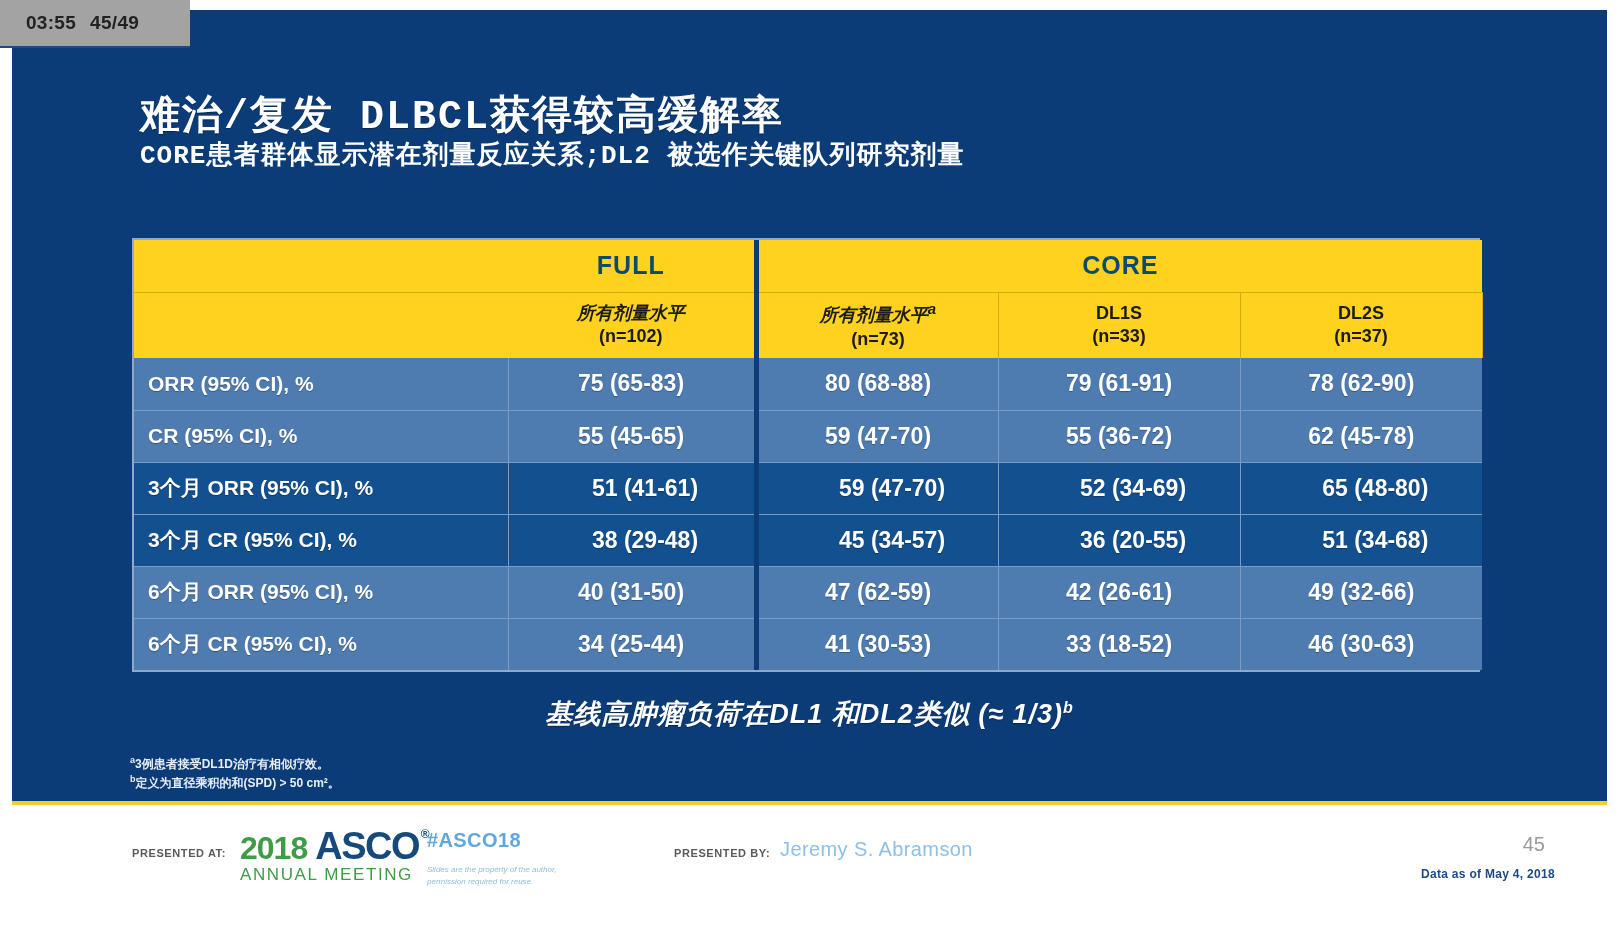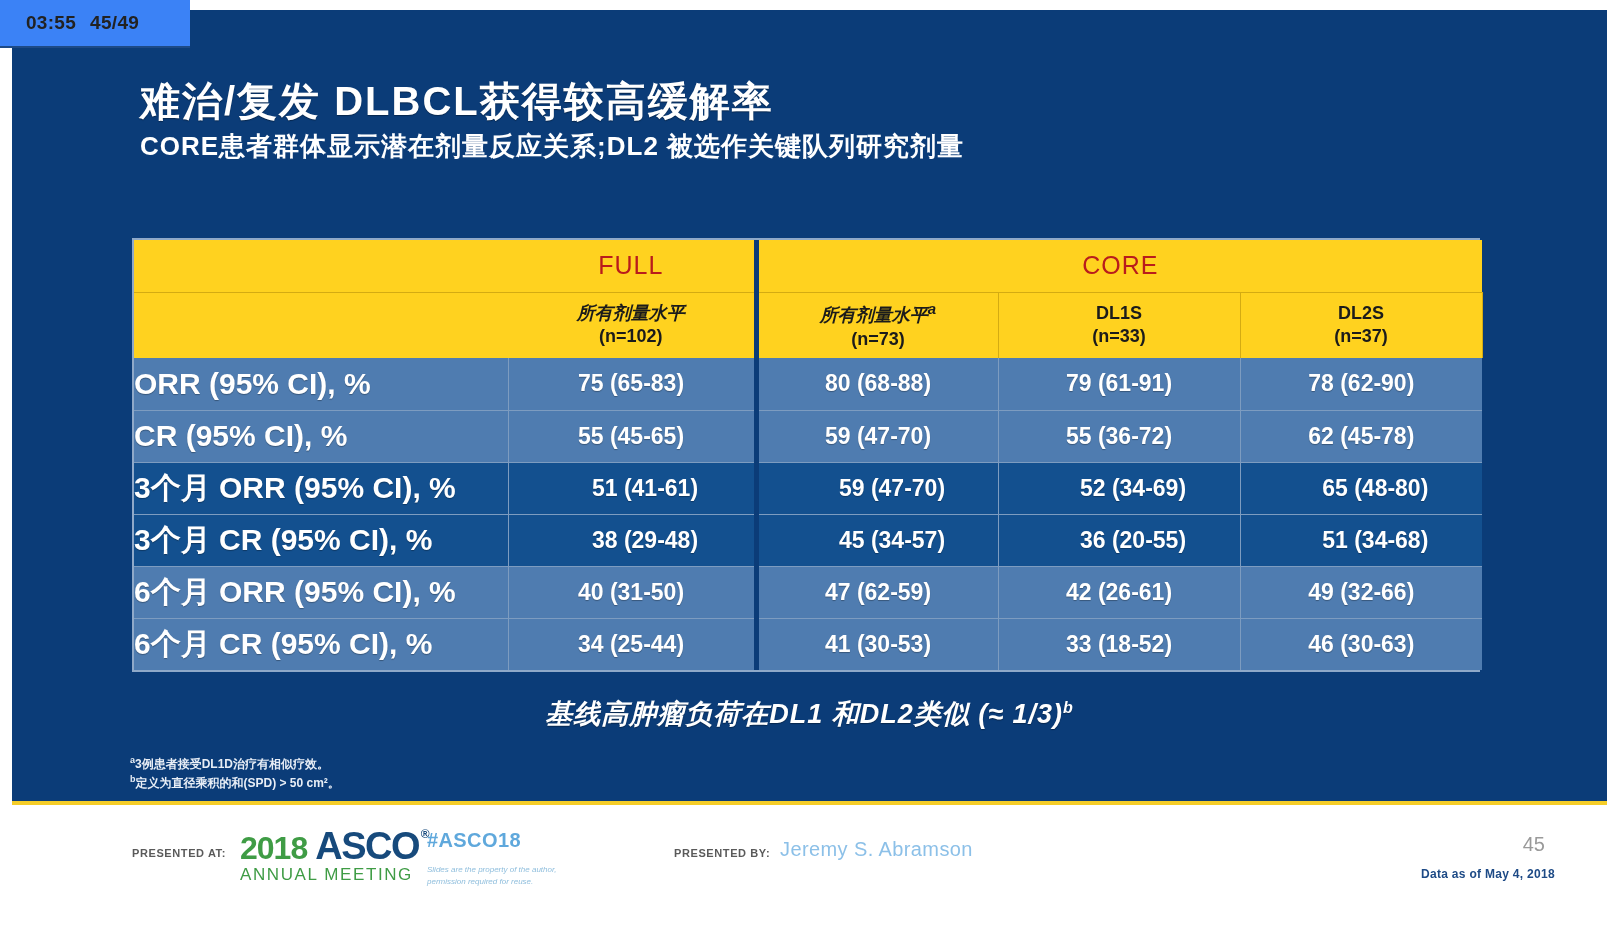--- a/index.html
+++ b/index.html
@@ -9,21 +9,21 @@
     background: #ffffff;
     font-family: "Liberation Sans", sans-serif;
     overflow: hidden;
   }
   #root { position: relative; width: 1619px; height: 935px; background: #ffffff; }
 
   
   .viewer-bar {
     position: absolute; left: 0; top: 0;
     width: 190px; height: 48px;
-    background: #3b82f6;
+    background: #a3a3a3;
     border-bottom: 2px solid #1d4a86;
     display: flex; align-items: center; gap: 14px;
     padding-left: 26px;
     z-index: 20;
   }
   .viewer-bar span {
     font-size: 19px; font-weight: bold; color: #222;
     letter-spacing: 0.3px;
   }
 
@@ -33,52 +33,52 @@
     width: 1595px; height: 795px;
     background: #0b3c78;
     overflow: hidden;
   }
   .slide-accent {
     position: absolute; left: 0; bottom: 0; width: 100%; height: 4px;
     background: #f5cd28;
   }
 
   
-  .title-block { position: absolute; left: 128px; top: 68px; width: 1350px; }
+  .title-block { position: absolute; left: 128px; top: 84px; width: 1350px; font-family: Liberation Mono, monospace; }
   .slide-title {
     font-size: 40px; font-weight: bold; color: #ffffff;
     letter-spacing: 2px; line-height: 1.18;
     text-shadow: 0 1px 1px rgba(0,0,0,.35);
     white-space: nowrap;
   }
   .slide-subtitle {
     font-size: 26px; font-weight: bold; color: #ffffff;
-    letter-spacing: 1px; margin-top: 6px; line-height: 1.2;
+    letter-spacing: 1px; margin-top: 0; line-height: 1.2;
     white-space: nowrap;
   }
 
   
   .table-wrap {
     position: absolute; left: 120px; top: 228px;
     width: 1348px;
     border: 2px solid #8fa9c9;
   }
   table.results { width: 100%; border-collapse: collapse; table-layout: fixed; }
   table.results col.c-label { width: 374px; }
   table.results col.c-full  { width: 248px; }
   table.results col.c-core  { width: 242px; }
 
   .results th, .results td {
     padding: 0; text-align: center; vertical-align: middle;
   }
 
   
   .hdr-group {
-    background: #ffd21f; color: #b91c1c;
-    font-size: 25px; font-weight: normal; letter-spacing: 1px;
+    background: #ffd21f; color: #0c4a6e;
+    font-size: 25px; font-weight: bold; letter-spacing: 1px;
     height: 52px;
     border-bottom: 1px solid #d4ab12;
   }
   .hdr-group.blank { background: #ffd21f; }
   .hdr-sub {
     background: #ffd21f; color: #1b1b1b;
     font-size: 18px; font-weight: bold; line-height: 1.3;
     height: 66px;
     border-right: 1px solid #d4ab12;
   }
@@ -91,21 +91,21 @@
   .results tbody td {
     height: 52px;
     font-size: 23px; font-weight: bold; color: #ffffff;
     border-bottom: 1px solid #7d9cc0;
     border-right: 1px solid #7d9cc0;
     text-shadow: 0 1px 1px rgba(0,0,0,.3);
   }
   .results tbody tr td:last-child { border-right: none; }
   .results tbody tr:last-child td { border-bottom: none; }
   .results tbody td.rowlabel {
-    text-align: left; padding-left: 0; font-size: 30px;
+    text-align: left; padding-left: 14px; font-size: 21px;
   }
   tr.shade-light td { background: #4f7cb0; }
   tr.shade-dark  td { background: #13508f; padding-left: 28px; }
 
   
   .caption {
     position: absolute; left: 0; top: 686px; width: 100%;
     text-align: center;
     font-size: 27px; font-weight: bold; font-style: italic; color: #ffffff;
     letter-spacing: 1px;

